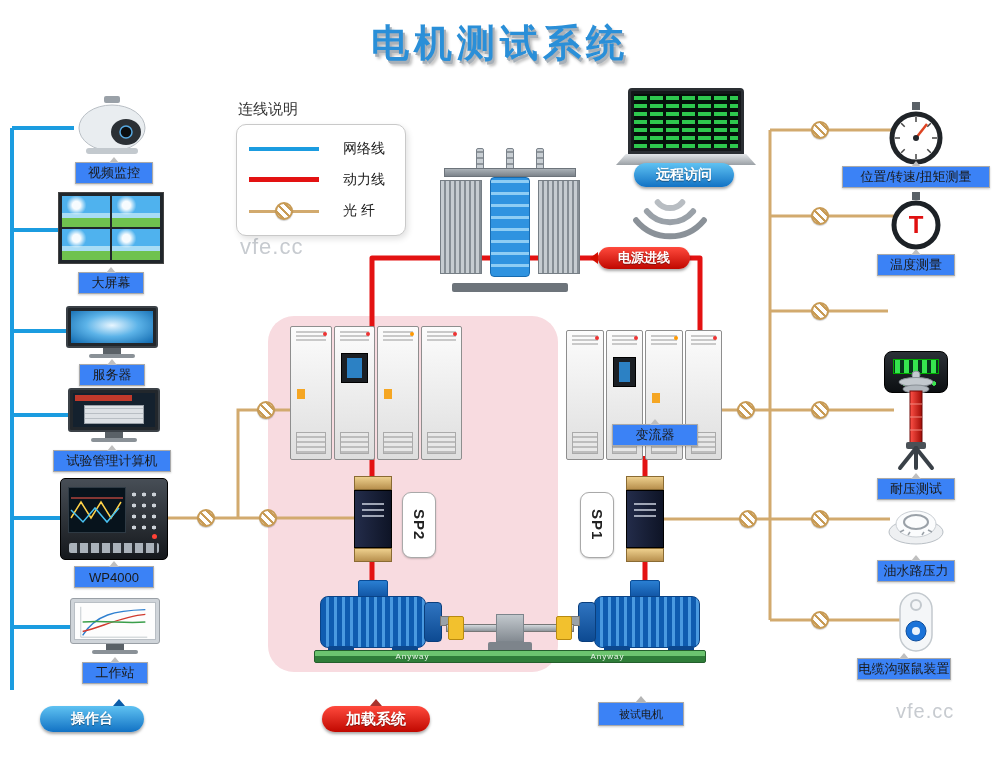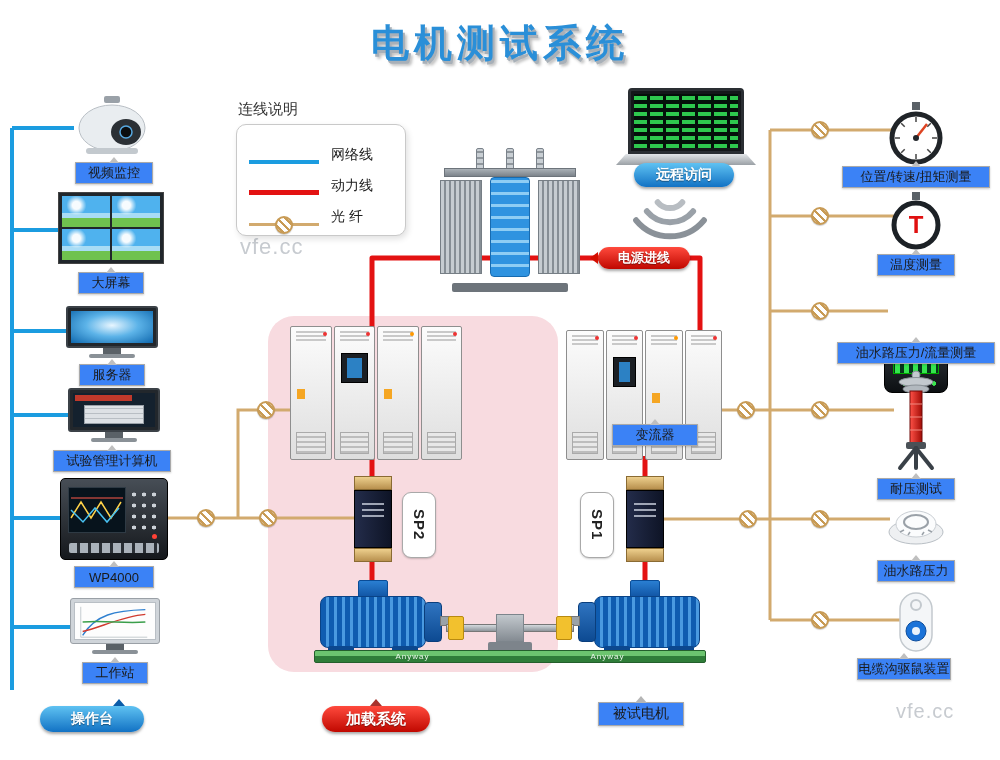--- a/index.html
+++ b/index.html
@@ -38,21 +38,21 @@
                border-left:6px solid transparent;border-right:6px solid transparent;border-bottom:7px solid #a8322c}
   .tail-up-gray{position:absolute;top:-7px;left:50%;margin-left:-6px;width:0;height:0;
                 border-left:6px solid transparent;border-right:6px solid transparent;border-bottom:7px solid #b5b5b5}
   .tail-up-blue{position:absolute;top:-7px;left:70%;width:0;height:0;
                 border-left:6px solid transparent;border-right:6px solid transparent;border-bottom:7px solid #0b5ca8}
 
   .legend-title{position:absolute;left:238px;top:100px;font-size:15px;color:#333}
   .legend-box{position:absolute;left:236px;top:124px;width:170px;height:112px;background:#fff;border:1px solid #c9c9c9;
               border-radius:10px;box-shadow:2px 3px 6px rgba(0,0,0,.12);padding:8px 12px;
               display:flex;flex-direction:column;justify-content:space-around}
-  .legend-row{display:flex;align-items:flex-end;gap:12px;height:30px}
+  .legend-row{display:flex;align-items:center;gap:24px;height:30px}
   .legend-line{width:70px;position:relative;display:flex;align-items:center}
   .l-net{height:4px;width:70px;background:var(--c-network,#1b9ce0)}
   .l-fiber{height:3px;width:70px;background:var(--c-fiber,#d2aa6e)}
   .l-power{height:5px;width:70px;background:var(--c-power,#e31212)}
   .legend-row span{font-size:14px;color:#222}
   .legend-conn{left:50%;top:50%;transform:translate(-50%,-50%)}
 
   
   .videowall{display:grid;grid-template-columns:1fr 1fr;grid-template-rows:1fr 1fr;gap:2px;background:#20262b;
              padding:3px;border:1px solid #444}
@@ -447,21 +447,21 @@
   </div>
   <div class="rail">
     <span>Anyway</span>
     <span>Anyway</span>
   </div>
 
   <div class="badge red" style="left:322px;top:706px;width:108px;height:26px;font-size:15px">
     <span class="tail-up-red"></span>
       <span>加载系统</span>
   </div>
-  <div class="pill" style="left:598px;top:702px;width:86px;height:24px;font-size:14px">
+  <div class="pill" style="left:598px;top:702px;width:86px;height:24px;font-size:11px">
     <span class="tail-up-gray"></span>
       <span>被试电机</span>
   </div>
 
   <div class="abs" style="left:886px;top:102px;width:60px;height:64px">
     <svg width="60" height="64" viewBox="0 0 60 64">
       <rect x="26" y="0" width="8" height="8" fill="#5a6167"></rect>
       <circle cx="30" cy="36" r="24" fill="#fff" stroke="#202428" stroke-width="5"></circle>
       <g stroke="#444" stroke-width="1.5">
         <line x1="46" y1="36" x2="51" y2="36"></line>
@@ -490,24 +490,20 @@
     <span class="temp-glyph">T</span>
   </div>
   <div class="pill" style="left:877px;top:254px;width:78px">
     <span class="tail-up"></span>
       <span>温度测量</span>
   </div>
 
   <div class="abs flowmeter" style="left:884px;top:291px;width:64px;height:42px">
     <div class="fm-display"></div>
     <div class="fm-leds"></div>
-  </div>
-  <div class="pill" style="left:837px;top:342px;width:158px">
-    <span class="tail-up"></span>
-      <span>油水路压力/流量测量</span>
   </div>
 
   <div class="abs" style="left:890px;top:370px;width:52px;height:102px">
     <svg width="52" height="102" viewBox="0 0 52 102">
       <defs>
         <linearGradient id="hvred" x1="0" y1="0" x2="1" y2="0">
           <stop offset="0" stop-color="#ff5147"></stop>
             <stop offset="1" stop-color="#a00c06"></stop>
         </linearGradient>
       </defs>

